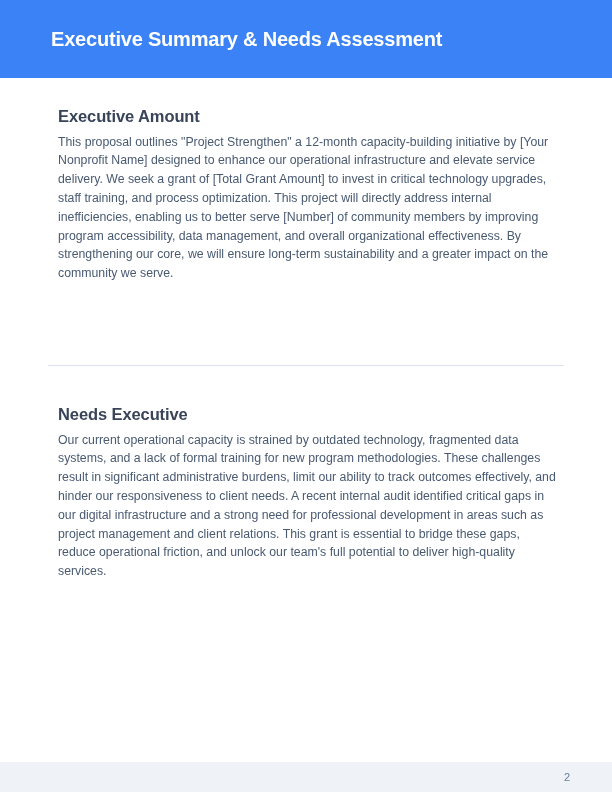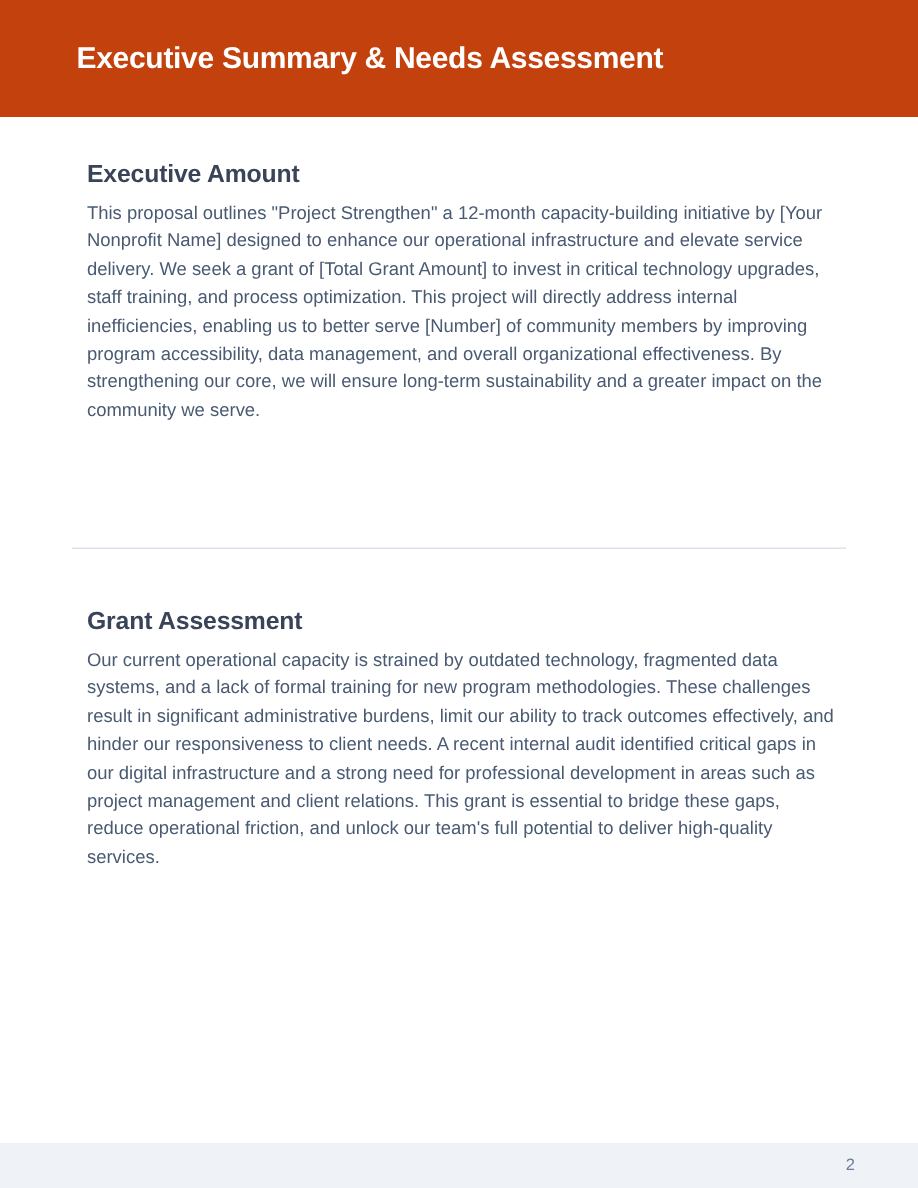--- a/index.html
+++ b/index.html
@@ -19,21 +19,21 @@
     position: relative;
     width: 612px;
     height: 792px;
     background: #ffffff;
     display: flex;
     flex-direction: column;
   }
 
   
   .page-header {
-    background: #c2410c;
+    background: #3b82f6;
     height: 78px;
     flex: 0 0 78px;
     display: flex;
     align-items: center;
     padding: 0 51px;
     box-sizing: border-box;
   }
   .page-header-title {
     color: #ffffff;
     font-size: 20px;
@@ -121,21 +121,21 @@
       <p class="section-body">This proposal outlines "Project Strengthen" a 12-month capacity-building initiative by [Your Nonprofit Name] designed to enhance our operational infrastructure and elevate service delivery. We seek a grant of [Total Grant Amount] to invest in critical technology upgrades, staff training, and process optimization. This project will directly address internal inefficiencies, enabling us to better serve [Number] of community members by improving program accessibility, data management, and overall organizational effectiveness. By strengthening our core, we will ensure long-term sustainability and a greater impact on the community we serve.</p>
     </div>
 
     <div class="section-spacer-top"></div>
 
     <hr class="divider">
 
     <div class="spacer-after-divider"></div>
 
     <div class="section">
-      <h2 class="section-heading">Grant Assessment</h2>
+      <h2 class="section-heading">Needs Executive</h2>
       <p class="section-body">Our current operational capacity is strained by outdated technology, fragmented data systems, and a lack of formal training for new program methodologies. These challenges result in significant administrative burdens, limit our ability to track outcomes effectively, and hinder our responsiveness to client needs. A recent internal audit identified critical gaps in our digital infrastructure and a strong need for professional development in areas such as project management and client relations. This grant is essential to bridge these gaps, reduce operational friction, and unlock our team's full potential to deliver high-quality services.</p>
     </div>
 
   </div>
 
   <div class="page-footer">
     <span class="page-number">2</span>
   </div>
 
 </div>

